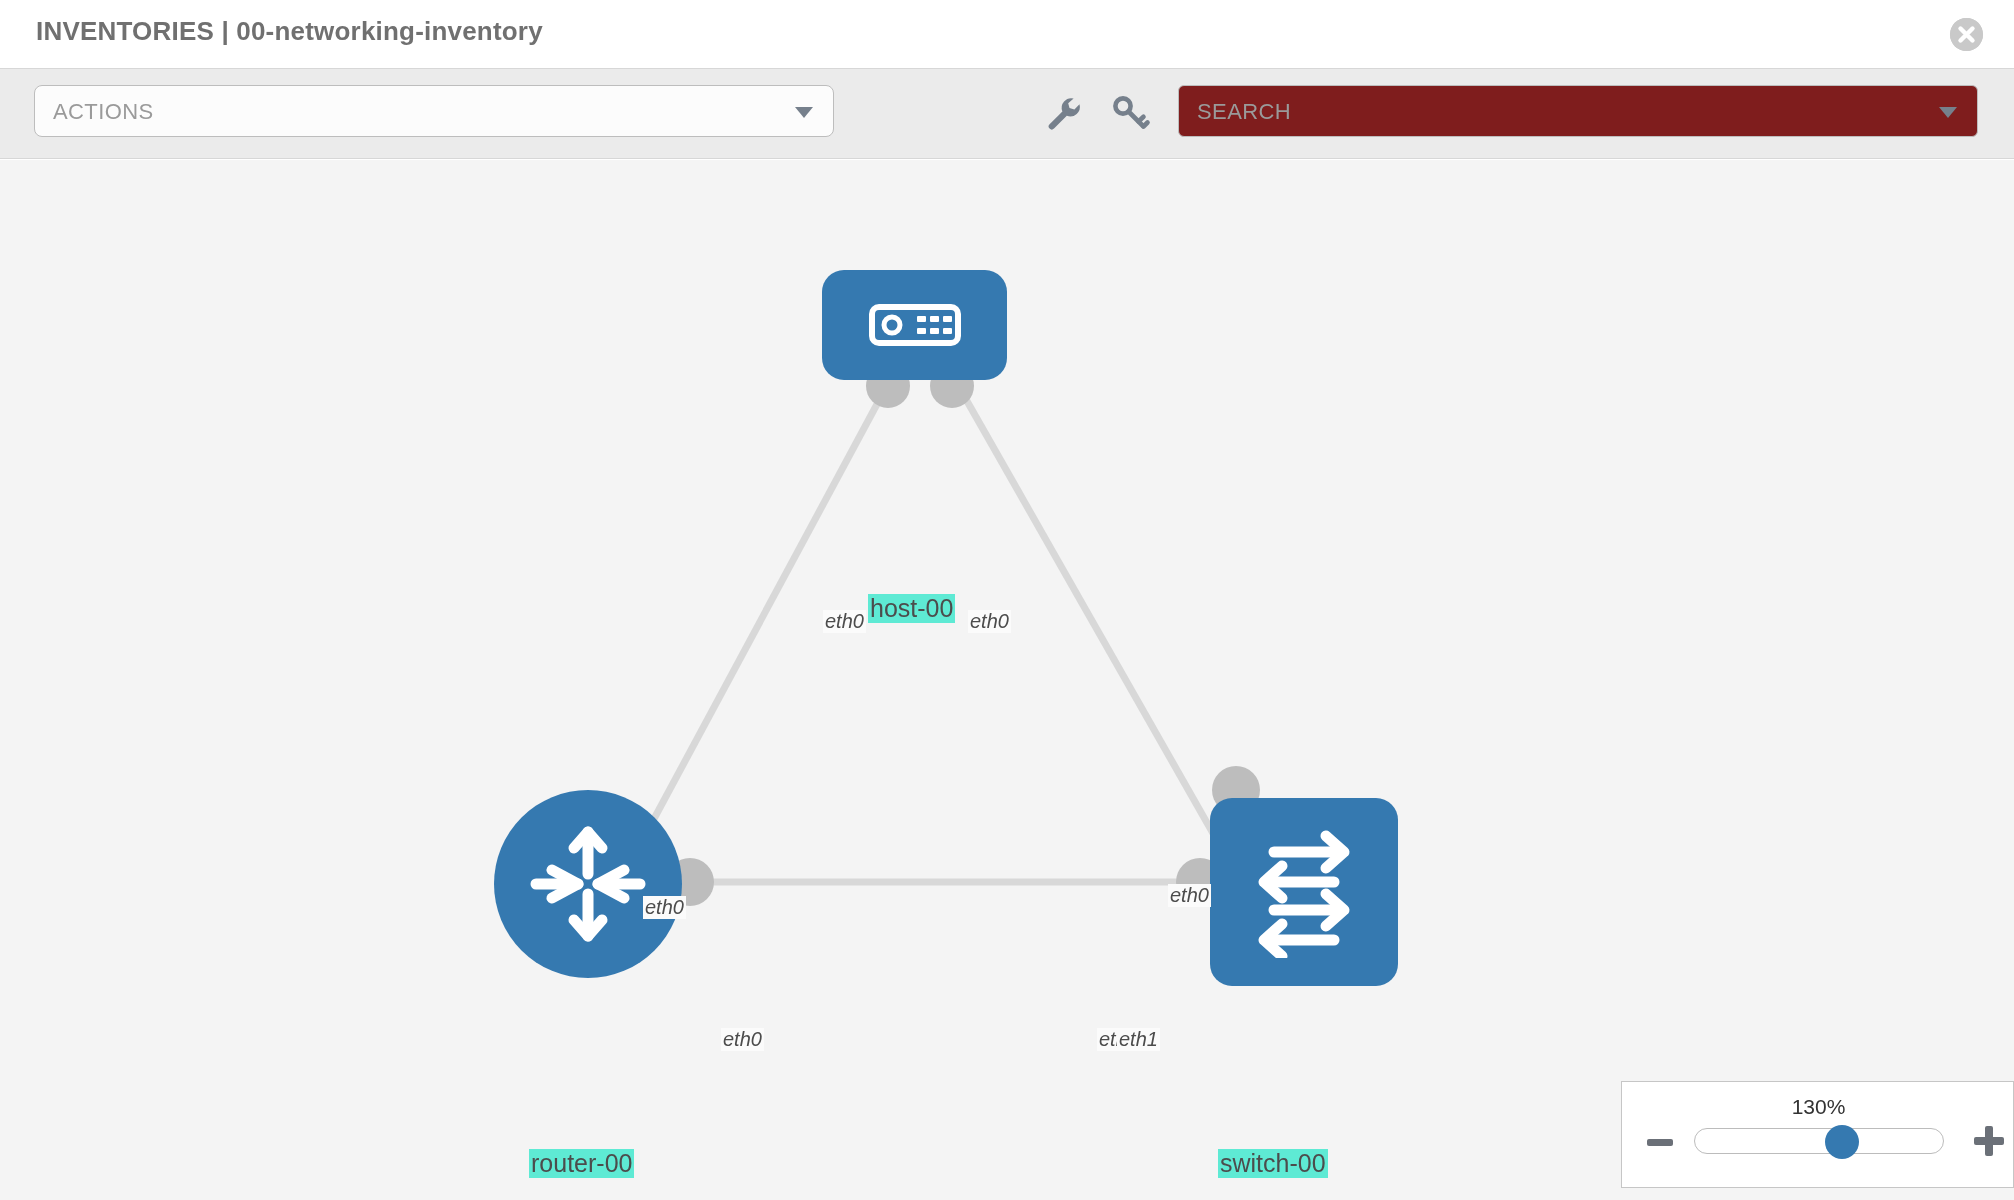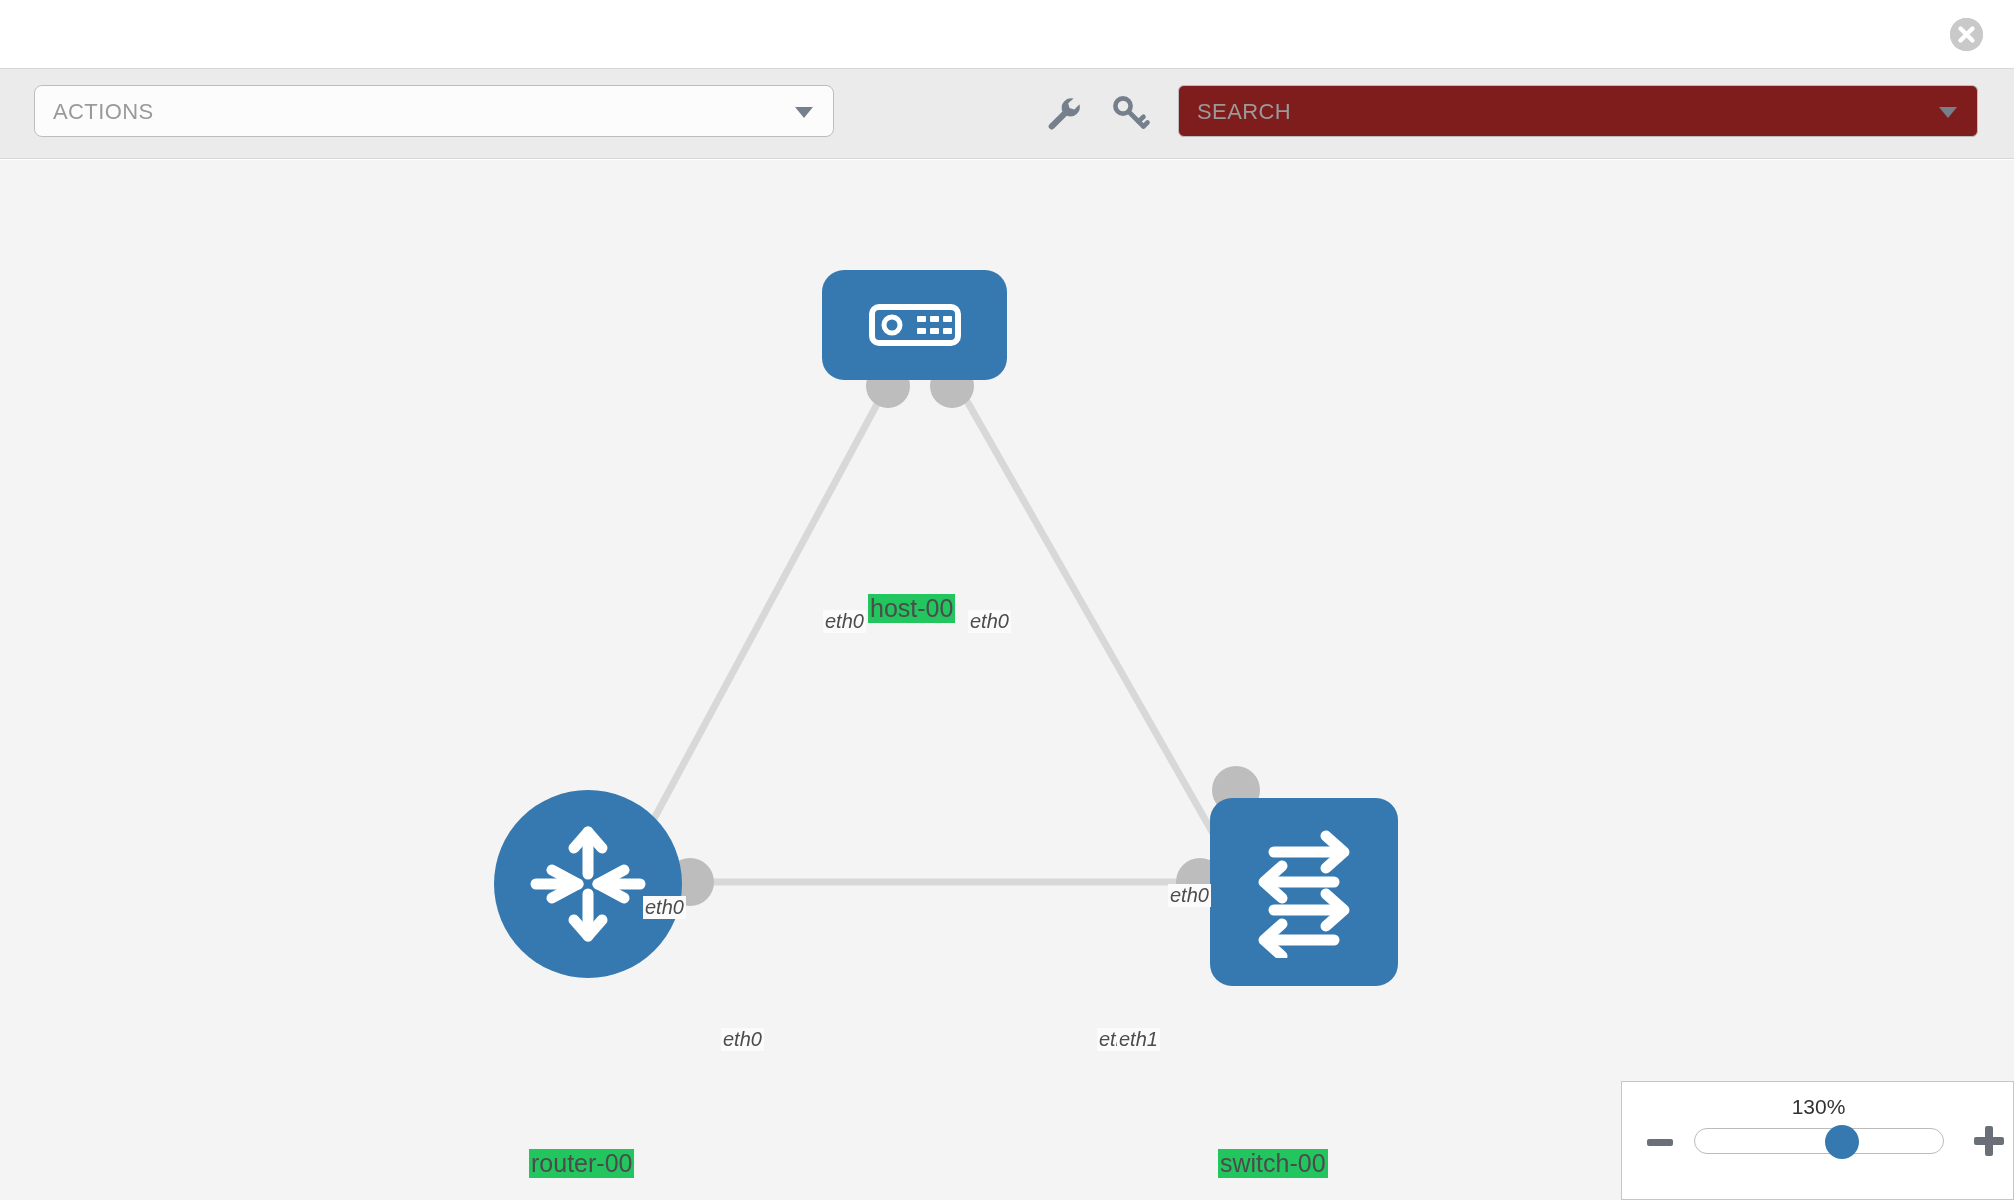--- a/index.html
+++ b/index.html
@@ -97,38 +97,38 @@
     display: flex; align-items: center; justify-content: center;
     cursor: pointer;
   }
   .node-square { border-radius: 22px; }
   .node-circle { border-radius: 50%; }
 
   .node-label {
     position: absolute;
     font-size: 25px;
     color: #4c4c4c;
-    background: #22c55e;
+    background: #5eead4;
     white-space: nowrap;
     padding: 0 2px;
   }
   .edge-label {
     position: absolute;
     font-size: 20px;
     color: #4c4c4c;
     background: #fbfbfb;
     white-space: nowrap;
     padding: 0 2px;
     font-style: italic;
   }
 
   
   .zoom-panel {
     position: absolute; left: 1621px; top: 1081px;
-    width: 393px; height: 119px;
+    width: 393px; height: 107px;
     background: #ffffff;
     border: 1px solid #c6c6c6;
   }
   .zoom-value {
     position: absolute; left: 0; top: 13px; width: 393px;
     text-align: center;
     font-size: 21px; color: #333333;
   }
   .zoom-minus {
     position: absolute; left: 25px; top: 57px;
@@ -155,20 +155,21 @@
     width: 34px; height: 34px; border-radius: 50%;
     background: #3579b0; cursor: grab;
   }
 </style>
 </head>
 <body>
 
 <div id="app">
 
   <div class="header">
+    <div class="header-title">INVENTORIES | 00-networking-inventory</div>
     <div class="close-btn">
       <svg width="33" height="33" viewBox="0 0 33 33" aria-hidden="true">
         <circle cx="16.5" cy="16.5" r="16.5" fill="#c9c9c9"></circle>
         <path d="M10.5 10.5 L22.5 22.5 M22.5 10.5 L10.5 22.5" stroke="#ffffff" stroke-width="4.4" stroke-linecap="round"></path>
       </svg>
     </div>
   </div>
 
   <div class="toolbar"></div>
 

